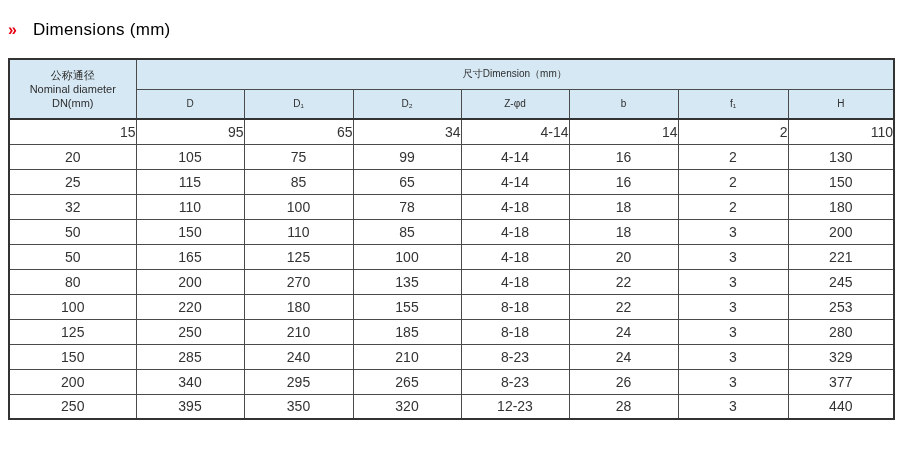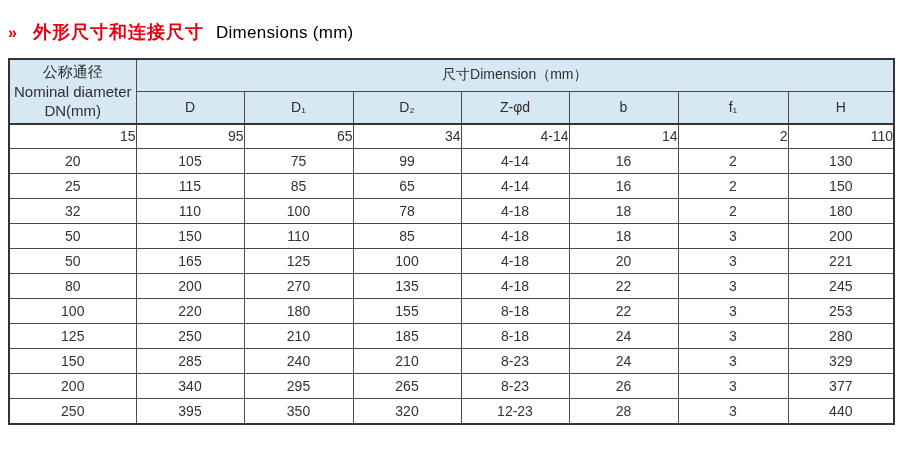--- a/index.html
+++ b/index.html
@@ -44,43 +44,42 @@
     border: 2px solid #333333;
   }
   .dim-table th, .dim-table td {
     border: 1px solid #4a4a4a;
     text-align: center;
     vertical-align: middle;
     font-weight: 400;
   }
   .dim-table thead th {
     background: #d6e8f4;
-    font-size: 14px;
+    font-size: 10px;
     color: #2e2e2e;
     height: 30px;
   }
   .dim-table th.corner-cell {
-    font-size: 15px;
+    font-size: 11px;
     line-height: 1.3;
     padding: 2px 0;
   }
   .dim-table tbody td {
     background: #ffffff;
     font-size: 14px;
     height: 25px;
     color: #333333;
   }
   .dim-table tbody tr:first-child td { border-top: 2px solid #333333; text-align: right; }
 </style>
 </head>
 <body>
 
 <div class="title-bar">
   <span class="title-marker">»</span>
-  <span class="title-zh">外形尺寸和连接尺寸</span>
   <span class="title-en">Dimensions (mm)</span>
 </div>
 
 <table class="dim-table">
   <colgroup>
     <col style="width:127px">
     <col style="width:108px">
     <col style="width:109px">
     <col style="width:108px">
     <col style="width:108px">

